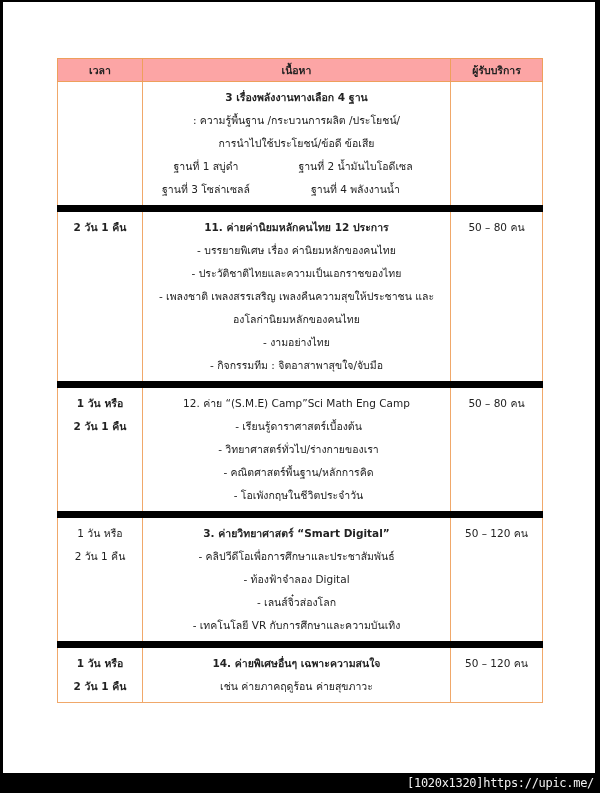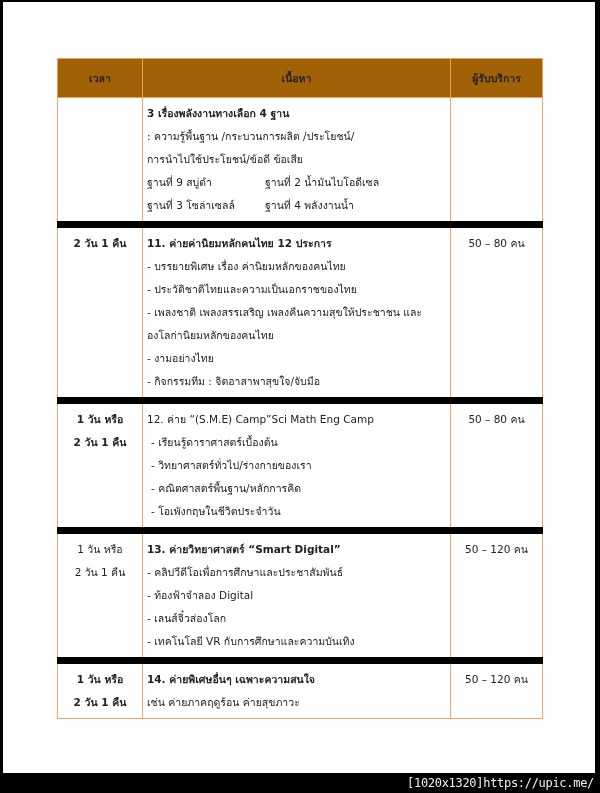--- a/index.html
+++ b/index.html
@@ -19,25 +19,26 @@
       width: 485px;
       border-collapse: collapse;
       font-family: "DejaVu Sans", sans-serif;
       font-size: 10.5px;
       color: #222;
       table-layout: fixed;
     }
     .doc-table th, .doc-table td {
       border: 1px solid #f0a86a;
       vertical-align: top;
+      text-align: center;
     }
     .doc-table tr.row-sep td { border-top: 7px solid #000000; }
     .doc-table thead th {
-      background: #a16207;
-      height: 39px;
+      background: #fca5a5;
+      height: 23px;
       font-weight: bold;
       font-size: 10.5px;
       text-align: center;
       vertical-align: middle;
       color: #222;
       border: 1px solid #ee9f5c;
     }
     .col-time { width: 85px; }
     .col-content { width: 308px; }
     .col-cap { width: 92px; }
@@ -94,21 +95,21 @@
     </thead>
     <tbody>
 
       <tr>
         <td class="time"></td>
         <td class="content">
           <span class="line title">3 เรื่องพลังงานทางเลือก 4 ฐาน</span>
           <span class="line">: ความรู้พื้นฐาน /กระบวนการผลิต /ประโยชน์/</span>
           <span class="line">การนำไปใช้ประโยชน์/ข้อดี ข้อเสีย</span>
           <div class="base-grid">
-            <span class="line">ฐานที่ 9 สบู่ดำ</span>
+            <span class="line">ฐานที่ 1 สบู่ดำ</span>
             <span class="line">ฐานที่ 2 น้ำมันไบโอดีเซล</span>
             <span class="line">ฐานที่ 3 โซล่าเซลล์</span>
             <span class="line">ฐานที่ 4 พลังงานน้ำ</span>
           </div>
         </td>
         <td class="cap"></td>
       </tr>
 
       <tr class="row-sep">
         <td class="time bold">
@@ -140,21 +141,21 @@
         </td>
         <td class="cap">50 – 80 คน</td>
       </tr>
 
       <tr class="row-sep">
         <td class="time">
           <span class="line">1 วัน หรือ</span>
           <span class="line">2 วัน 1 คืน</span>
         </td>
         <td class="content">
-          <span class="line title">13. ค่ายวิทยาศาสตร์ “Smart Digital”</span>
+          <span class="line title">3. ค่ายวิทยาศาสตร์ “Smart Digital”</span>
           <span class="line">- คลิปวีดีโอเพื่อการศึกษาและประชาสัมพันธ์</span>
           <span class="line">- ท้องฟ้าจำลอง Digital</span>
           <span class="line">- เลนส์จิ๋วส่องโลก</span>
           <span class="line">- เทคโนโลยี VR กับการศึกษาและความบันเทิง</span>
         </td>
         <td class="cap">50 – 120 คน</td>
       </tr>
 
       <tr class="row-sep">
         <td class="time bold">

